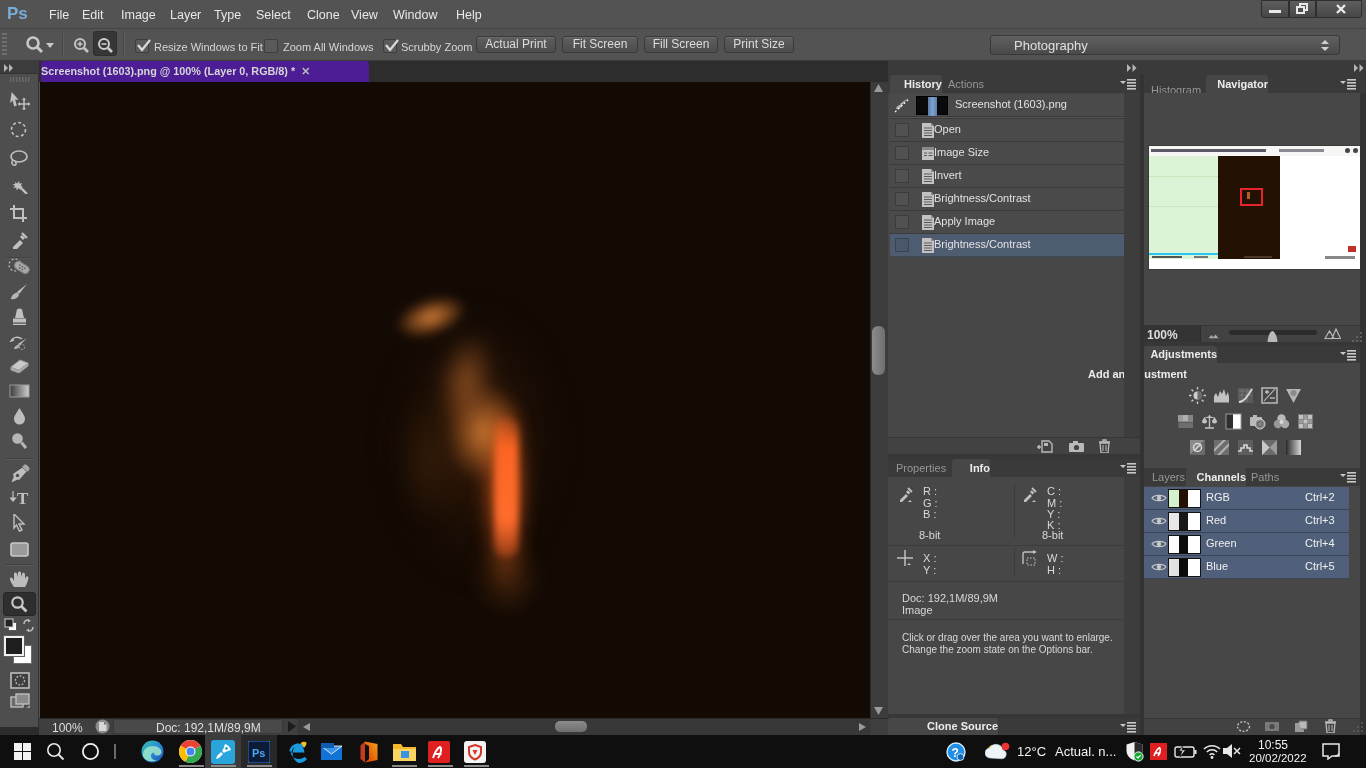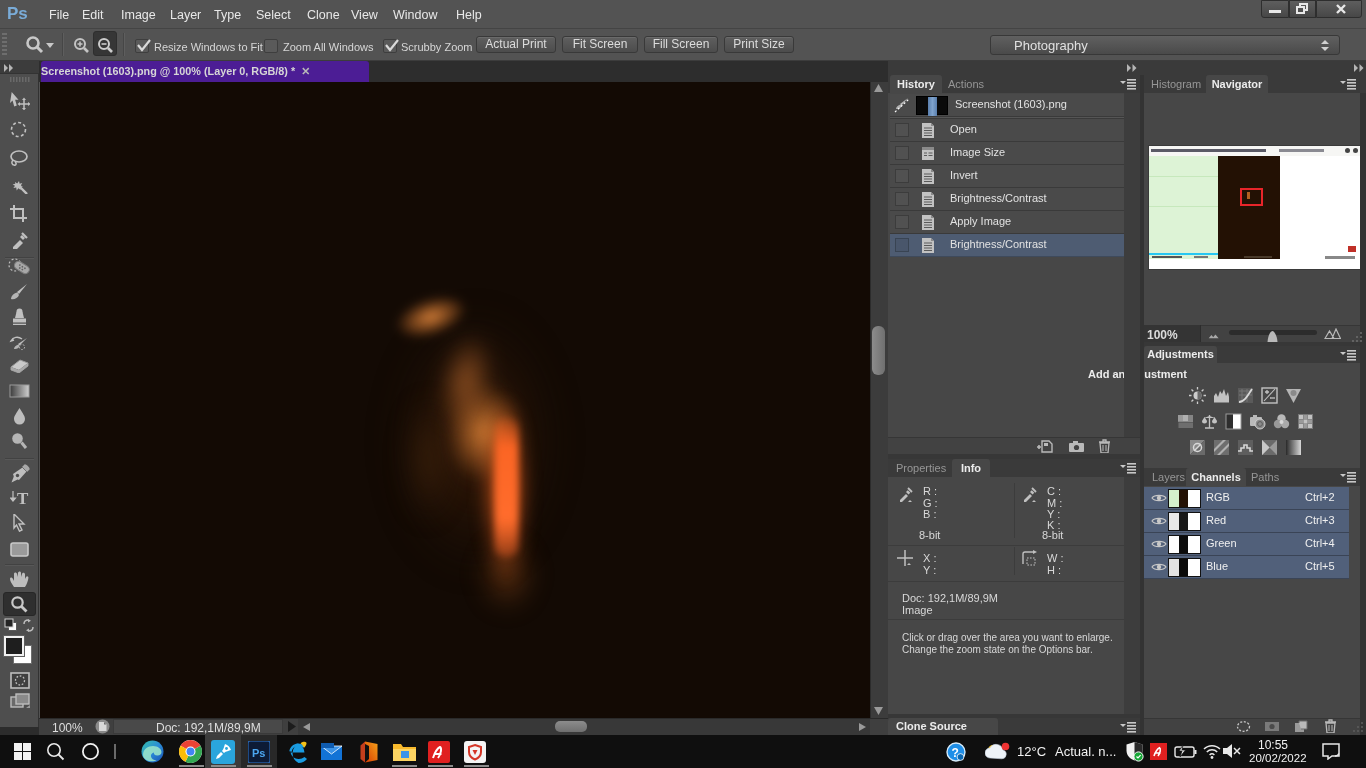--- a/index.html
+++ b/index.html
@@ -35,28 +35,28 @@
 #barcore{left:455px;top:335px;width:23px;height:140px;background:linear-gradient(rgba(250,100,30,.15),#fb6524 22%,#ff6c2c 72%,rgba(250,100,40,.3));border-radius:10px;filter:blur(3.5px)}
 #tail{left:438px;top:455px;width:58px;height:75px;background:radial-gradient(closest-side,rgba(140,72,24,.6),transparent);filter:blur(11px)}
 #leftlobe{left:365px;top:315px;width:46px;height:125px;background:radial-gradient(closest-side,rgba(60,33,11,.9),transparent);filter:blur(12px)}
 #vscroll{left:870px;top:82px;width:18px;height:636px;background:#3c3c3c;border-left:1px solid #2c2c2c}
 #vthumb{left:872px;top:326px;width:13px;height:49px;background:linear-gradient(90deg,#8c8c8c,#6f6f6f);border-radius:6px}
 #statusbar{left:39px;top:718px;width:849px;height:17px;background:#3f3f3f;border-top:1px solid #2a2a2a}
 
 #dockbg{left:888px;top:61px;width:478px;height:674px;background:#373737}
 .panel{background:#474747}
 .ptabbar{background:#3a3a3a;height:18px}
-.ptab{height:18px;background:#474747;color:#ececec;font-size:11px;font-weight:bold;line-height:18px;text-align:center;border-radius:3px 3px 0 0}
+.ptab{height:18px;background:#474747;color:#ececec;font-size:11px;font-weight:bold;line-height:18px;text-align:right;border-radius:3px 3px 0 0}
 .ptabi{height:18px;color:#969696;font-size:11px;line-height:18px;text-align:center}
 .pmenu{width:16px;height:11px}
 
 .hrow{left:890px;width:234px;height:23px;background:#4a4a4a;border-bottom:1px solid #3a3a3a;color:#e2e2e2;font-size:11px}
 .hcheck{position:absolute;left:5px;top:4px;width:14px;height:14px;background:#515151;border:1px solid #3c3c3c}
 .hicon{position:absolute;left:31px;top:3px;width:14px;height:17px}
-.hlabel{position:absolute;left:60px;top:4px}
+.hlabel{position:absolute;left:44px;top:4px}
 .itxt{font-size:11px;color:#d8d8d8}
 
 .crow{left:1144px;width:205px;height:23px;background:#51607a;border-bottom:1px solid #3a4456;color:#f0f0f0;font-size:11px}
 .ceye{position:absolute;left:7px;top:6px;width:16px;height:10px}
 .cthumb{position:absolute;left:24px;top:2px;width:33px;height:19px;background:#fff;border:1px solid #111;overflow:hidden}
 .clabel{position:absolute;left:62px;top:4px}
 .ckey{position:absolute;left:161px;top:4px}
 .adj{position:absolute;width:17px;height:17px}
 #navthumb{left:1149px;top:146px;width:211px;height:123px;background:#fff;overflow:hidden;box-shadow:0 0 0 1px #3a3a3a}
 
@@ -495,33 +495,33 @@
 <span class="abs itxt" style="left:1047px;top:552px">W :</span>
 <span class="abs itxt" style="left:1047px;top:564px">H :</span>
 <div class="abs" style="left:888px;top:581px;width:252px;height:1px;background:#3c3c3c"></div>
 <span class="abs itxt" style="left:902px;top:592px">Doc: 192,1M/89,9M</span>
 <span class="abs itxt" style="left:902px;top:604px">Image</span>
 <div class="abs" style="left:888px;top:619px;width:252px;height:1px;background:#3c3c3c"></div>
 <span class="abs itxt" style="left:902px;top:632px;font-size:10px">Click or drag over the area you want to enlarge.</span>
 <span class="abs itxt" style="left:902px;top:644px;font-size:10px">Change the zoom state on the Options bar.</span>
 
 <div class="abs ptabbar" style="left:888px;top:718px;width:252px;height:17px"></div>
-<div class="abs ptab" style="left:888px;top:718px;width:110px;height:23px;line-height:17px;text-align:left;padding-left:8px">Clone Source</div>
+<div class="abs ptab" style="left:888px;top:718px;width:110px;height:23px;line-height:17px;text-align:right;padding-left:8px">Clone Source</div>
 <svg class="abs pmenu" style="left:1120px;top:722px" width="16" height="11" viewBox="0 0 16 11">
     <path d="M0 2l3 3 3-3z" fill="#c8c8c8"></path>
     <g fill="#c8c8c8">
       <rect x="7" y="0" width="9" height="1.6"></rect>
       <rect x="7" y="3" width="9" height="1.6"></rect>
       <rect x="7" y="6" width="9" height="1.6"></rect>
       <rect x="7" y="9" width="9" height="1.6"></rect>
     </g>
   </svg>
 
 <div class="abs ptabbar" style="left:1144px;top:75px;width:222px"></div>
-<span class="abs ptabi" style="left:1151px;top:75px">Histogram</span>
+<span class="abs ptabi" style="left:1151px;top:81px">Histogram</span>
 <div class="abs ptab" style="left:1206px;top:75px;width:62px">Navigator</div>
 <svg class="abs pmenu" style="left:1340px;top:79px" width="16" height="11" viewBox="0 0 16 11">
     <path d="M0 2l3 3 3-3z" fill="#c8c8c8"></path>
     <g fill="#c8c8c8">
       <rect x="7" y="0" width="9" height="1.6"></rect>
       <rect x="7" y="3" width="9" height="1.6"></rect>
       <rect x="7" y="6" width="9" height="1.6"></rect>
       <rect x="7" y="9" width="9" height="1.6"></rect>
     </g>
   </svg>

